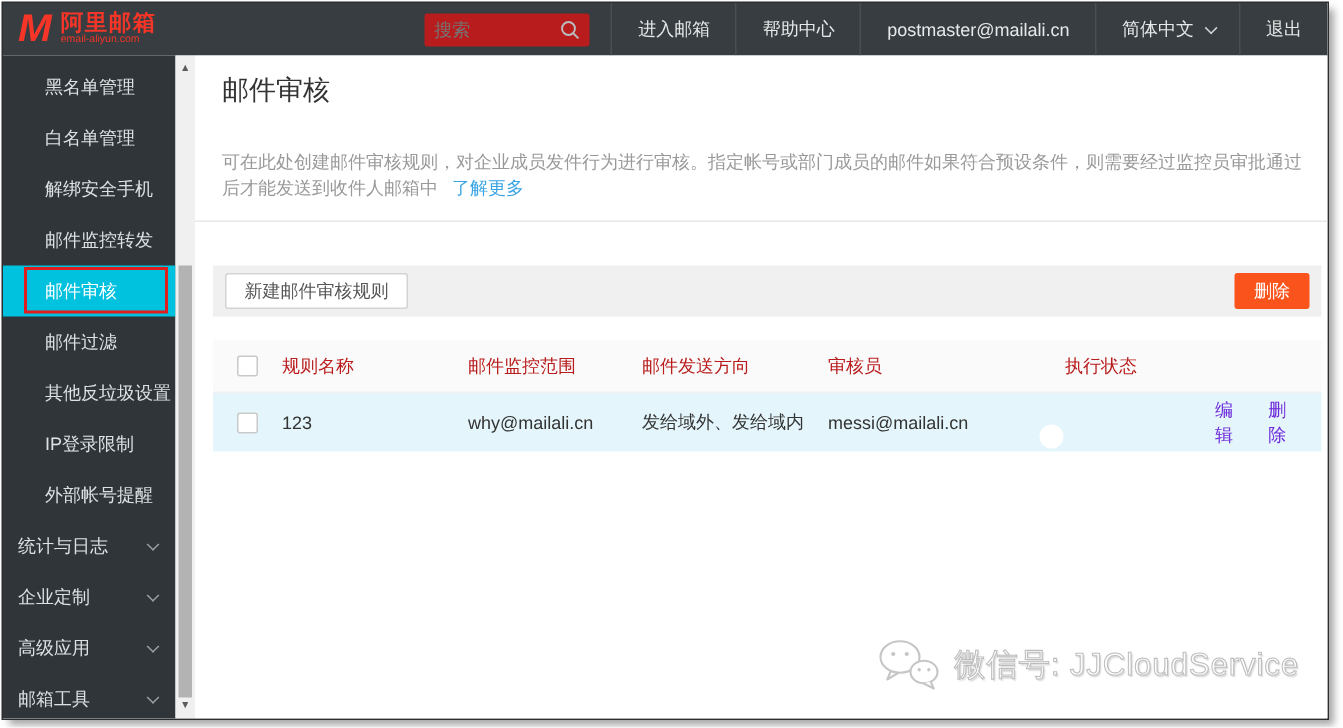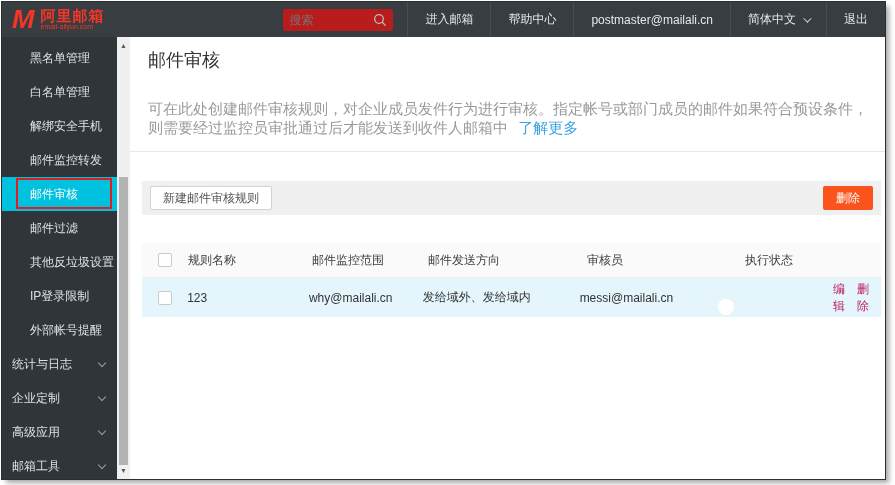--- a/index.html
+++ b/index.html
@@ -38,41 +38,41 @@
   .scroll-col { flex:0 0 13px; background:#f0f0f0; position:relative; }
   .scroll-arrow { position:absolute; left:0; width:13px; height:13px; font-size:7px; color:#5b5b5b;
                   display:flex; align-items:center; justify-content:center; cursor:pointer; }
   .scroll-arrow.up { top:2px; } .scroll-arrow.down { bottom:2px; }
   .scroll-thumb { position:absolute; left:2px; top:140px; width:9px; height:288px; background:#b3b3b3; cursor:pointer; }
 
   
   .content { flex:1; background:#fff; display:flex; flex-direction:column; min-width:0; }
   .content-header { padding:11px 16px 13px 18px; border-bottom:1px solid #e8e8e8; }
   .page-title { font-size:18px; color:#333; font-weight:400; margin-bottom:9px; }
-  .page-desc { font-size:15px; color:#999;margin-top:28px; }
+  .page-desc { font-size:12px; color:#999;margin-top:28px; }
   .learn-more { color:#38a3e3; cursor:pointer; margin-left:6px; text-decoration:none; }
 
-  .toolbar { margin:29px 4px 16px 12px; height:34px; background:#f0f0f0; display:flex; align-items:center;
+  .toolbar { margin:29px 4px 4px 12px; height:34px; background:#f0f0f0; display:flex; align-items:center;
              justify-content:space-between; padding:0 8px; }
   .btn-new { height:24px; padding:0 12px; background:#fff; border:1px solid #d3d3d3; border-radius:2px;
              font-size:12px; color:#555; cursor:pointer; font-family:inherit; }
   .btn-delete { height:24px; padding:0 13px; background:#fa541c; border:none; border-radius:2px;
                 font-size:12px; color:#fff; cursor:pointer; font-family:inherit; }
 
   .table { margin:12px 4px 0 12px; font-size:12px; }
   .trow { display:flex; align-items:center; }
-  .thead { height:35px; background:#fafafa; color:#404040; border-bottom:1px solid #efefef; }
+  .thead { height:35px; background:#fafafa; color:#b91c1c; border-bottom:1px solid #efefef; }
   .tdata { height:39px; background:#e4f6fb; color:#333; }
   .col-check { width:46px; display:flex; justify-content:center; }
-  .col-1 { width:124px; } .col-2 { width:116px; } .col-3 { width:124px; } .col-4 { width:158px;margin-left:35px; } .col-5 { width:100px; }
+  .col-1 { width:124px; } .col-2 { width:116px; } .col-3 { width:124px; } .col-4 { width:158px; } .col-5 { width:100px; }
   .col-actions { flex:1; display:flex; justify-content:flex-end; gap:12px; padding-right:12px; }
   .checkbox { width:14px; height:14px; background:#fff; border:1px solid #c9c9c9; border-radius:2px; cursor:pointer; }
   .toggle { width:33px; height:18px; border-radius:9px; background:#46c655; position:relative; cursor:pointer; }
   .toggle-knob { position:absolute; right:1px; top:1px; width:16px; height:16px; border-radius:50%; background:#fff; }
-  .link { color:#be185d; cursor:pointer; text-decoration:none; }
+  .link { color:#6d28d9; cursor:pointer; text-decoration:none; }
 
   
   .watermark { position:absolute; left:582px; top:422px; display:flex; align-items:center; gap:8px; pointer-events:none; }
   .wm-text { font-size:21px; color:#fbfbfb; -webkit-text-stroke:0.7px #bdbdbd; text-shadow:1px 1px 1px #d8d8d8; letter-spacing:.5px; }
 </style>
 </head>
 <body>
 
 <div class="page">
 
@@ -181,14 +181,27 @@
           </div>
           <div class="col-actions">
             <a class="link">编辑</a>
             <a class="link">删除</a>
           </div>
         </div>
       </div>
     </div>
   </div>
 
+  <div class="watermark">
+    <svg width="44" height="38" viewBox="0 0 44 38">
+      <ellipse cx="16" cy="14" rx="13" ry="10.5" fill="none" stroke="#c6c6c6" stroke-width="1.4"></ellipse>
+      <path d="M10 23 L7.5 29 L15 24.5" fill="none" stroke="#c6c6c6" stroke-width="1.4" stroke-linejoin="round"></path>
+      <circle cx="11.5" cy="12" r="1.4" fill="#c6c6c6"></circle>
+      <circle cx="20.5" cy="12" r="1.4" fill="#c6c6c6"></circle>
+      <ellipse cx="32" cy="24" rx="9" ry="7.5" fill="#ffffff" stroke="#c6c6c6" stroke-width="1.4"></ellipse>
+      <path d="M36.5 30.5 L38.5 35 L31.5 31.5" fill="#ffffff" stroke="#c6c6c6" stroke-width="1.4" stroke-linejoin="round"></path>
+      <circle cx="28.8" cy="22.5" r="1.1" fill="#c6c6c6"></circle>
+      <circle cx="35.2" cy="22.5" r="1.1" fill="#c6c6c6"></circle>
+    </svg>
+    <span class="wm-text">微信号: JJCloudService</span>
+  </div>
 
 </div>
 
 </body></html>

